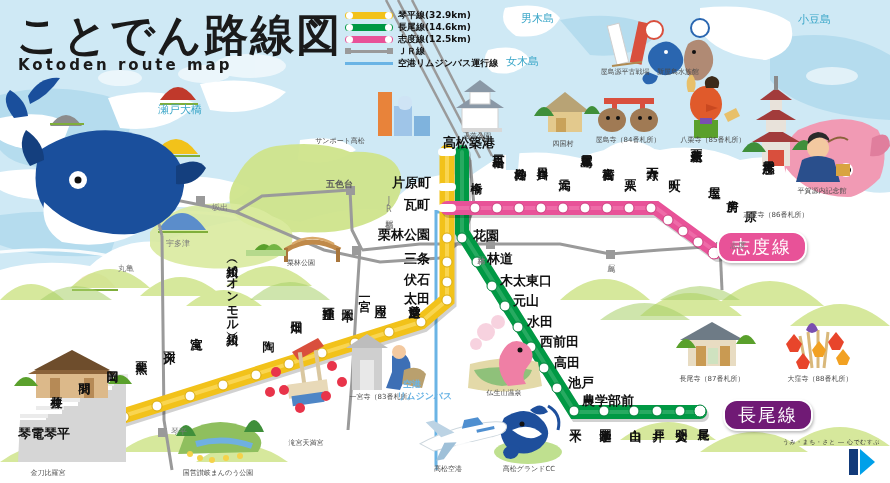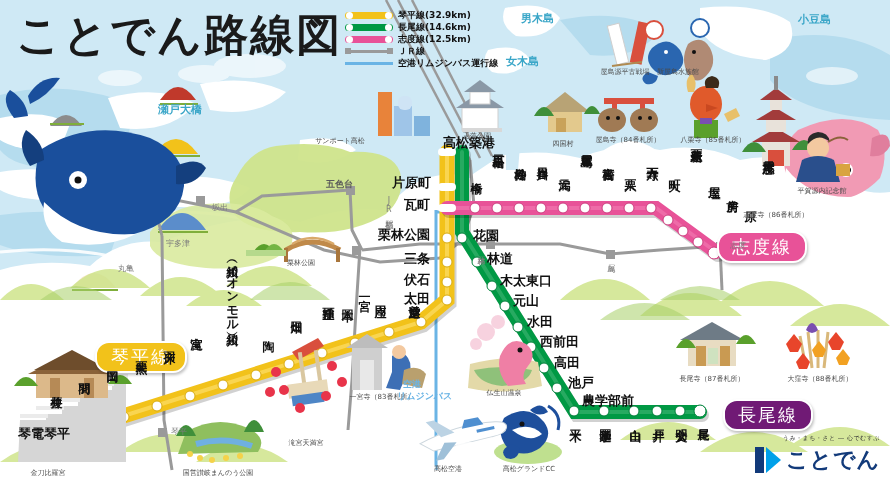--- a/index.html
+++ b/index.html
@@ -13,21 +13,21 @@
   .layer{position:absolute;left:0;top:0;width:890px;height:483px;}
   .vt{ 
     writing-mode:vertical-rl;
     text-orientation:upright;
     white-space:nowrap;
     line-height:1;
   }
   .lbl{position:absolute;white-space:nowrap;line-height:1.05;}
   .stn{font-weight:bold;color:#111;}
   .poi{color:#4a4a4a;font-size:7px;text-align:center;}
-  .geo{color:#3aa6c8;font-weight:bold;}
+  .geo{color:#3aa6c8;font-weight:normal;}
   .jrs{color:#7d7d7d;font-size:8px;}
   .title-jp{
     position:absolute;left:16px;top:6px;font-size:44px;font-weight:bold;color:#1a1a1a;
     letter-spacing:2px;font-family:"DejaVu Sans",sans-serif;
   }
   .title-en{
     position:absolute;left:18px;top:56px;font-size:15px;font-weight:bold;color:#1a1a1a;
     letter-spacing:3px;
   }
   .legend{position:absolute;left:345px;top:10px;font-size:9px;color:#111;font-weight:bold;}
@@ -486,20 +486,21 @@
 
     <g fill="#ffffff" opacity=".6">
       <ellipse cx="250" cy="66" rx="36" ry="12"></ellipse>
       <ellipse cx="204" cy="74" rx="26" ry="9"></ellipse>
       <ellipse cx="120" cy="78" rx="22" ry="8"></ellipse>
       <ellipse cx="832" cy="76" rx="26" ry="9"></ellipse>
     </g>
   </svg>
 
   <div class="title-jp">ことでん路線図</div>
+  <div class="title-en">Kotoden route map</div>
 
   <div class="legend">
     <div class="legend-row">
       <span class="legend-swatch" style="background:#f2c21a">
         <span class="dot l"></span>
           <span class="dot r"></span>
       </span>
       <span>琴平線(32.9km)</span>
     </div>
     <div class="legend-row">
@@ -519,23 +520,20 @@
     <div class="legend-row">
       <span class="legend-jr"></span>
       <span>ＪＲ線</span>
     </div>
     <div class="legend-row">
       <span class="legend-bus"></span>
       <span>空港リムジンバス運行線</span>
     </div>
   </div>
 
-  <div class="badge" style="left:95px;top:341px;width:88px;height:28px;background:#f2c21a;font-size:18px;">
-    <span>琴平線</span>
-  </div>
   <div class="badge" style="left:717px;top:231px;width:86px;height:28px;background:#e85298;font-size:18px;">
     <span>志度線</span>
   </div>
   <div class="badge" style="left:723px;top:399px;width:86px;height:28px;background:#701a75;font-size:18px;">
     <span>長尾線</span>
   </div>
 
   <div class="lbl stn" style="left:443px;top:136px;font-size:13px;text-align:right;"><span>高松築港</span></div>
   <div class="lbl stn" style="left:392px;top:176px;font-size:13px;"><span>片原町</span></div>
   <div class="lbl stn" style="left:404px;top:198px;font-size:13px;"><span>瓦町</span></div>
@@ -629,17 +627,16 @@
   <div class="lbl" style="left:403px;top:380px;font-size:9px;color:#6ab4e5;font-weight:bold;"><span>空港</span></div>
   <div class="lbl" style="left:397px;top:392px;font-size:9px;color:#6ab4e5;font-weight:bold;"><span>リムジンバス</span></div>
 
   <div class="logo">
     <div class="logo-tag">うみ・まち・さと ― 心でむすぶ</div>
     <div class="logo-main">
       <span class="logo-mark">
         <span class="a"></span>
           <span class="b"></span>
       </span>
-      <span class="logo-text">ことでん</span>
     </div>
   </div>
 
 </div>
 
 </body></html>

